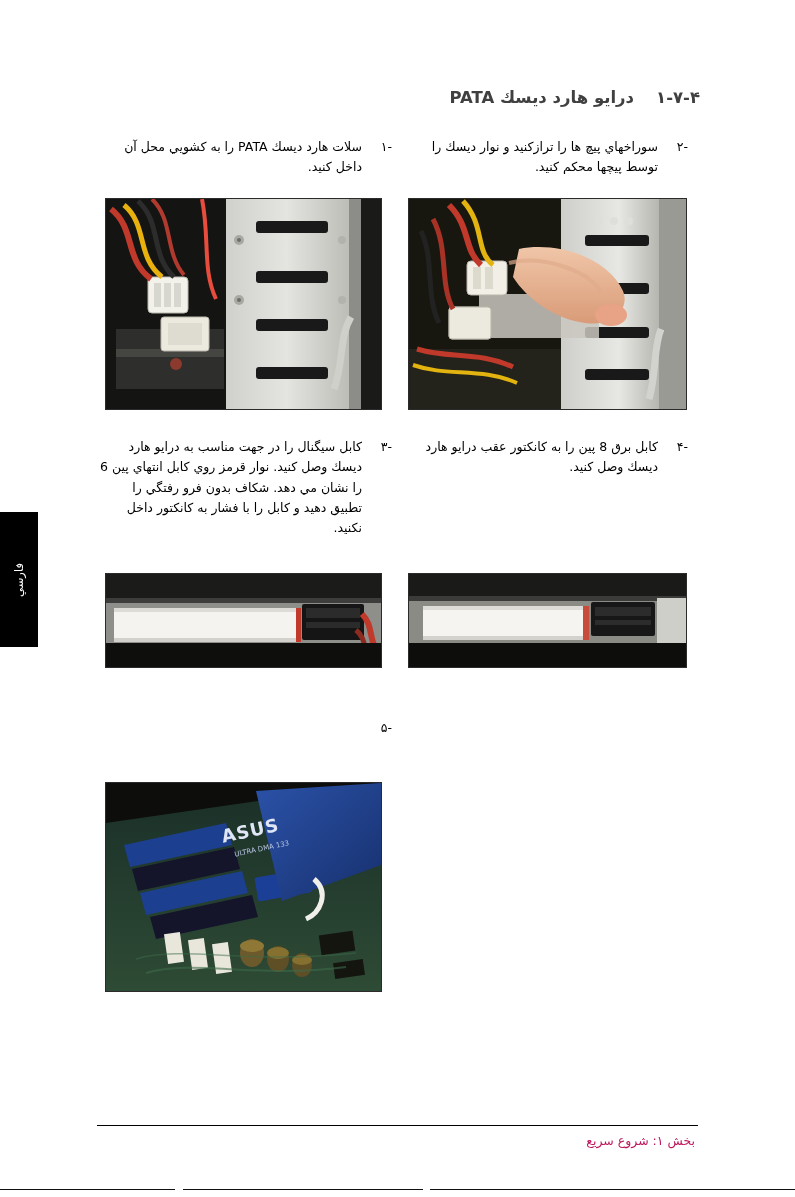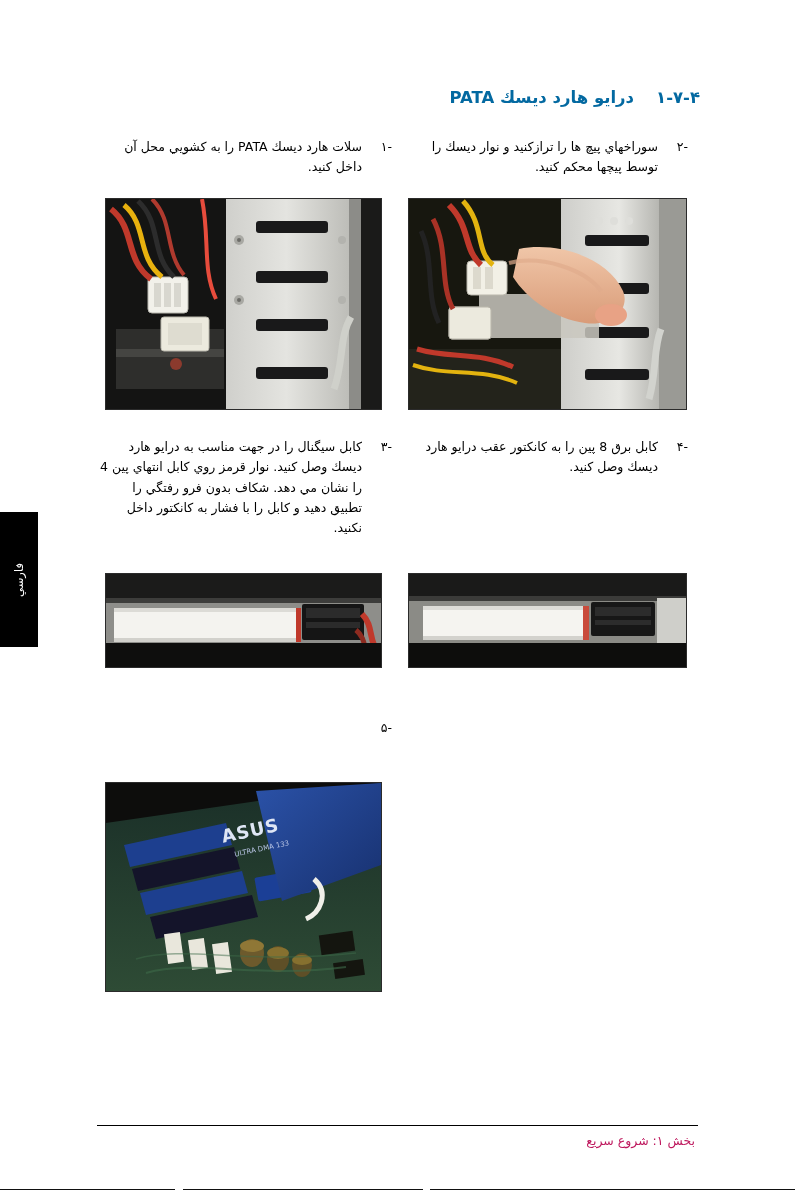--- a/index.html
+++ b/index.html
@@ -22,21 +22,21 @@
   
   .section-heading {
     position: absolute;
     top: 88px;
     right: 95px;
     width: 600px;
     text-align: right;
     direction: rtl;
     font-size: 16.5px;
     font-weight: bold;
-    color: #0369a1;
+    color: #404040;
     letter-spacing: 0px;
   }
   .section-heading .num {
     display: inline-block;
     margin-left: 22px;
     font-weight: bold;
   }
 
   
   .step {
@@ -258,21 +258,21 @@
       <path d="M12 32 C 26 62, 16 96, 30 124" stroke="#222" stroke-width="5" fill="none"></path>
       <path d="M8 150 C 40 160, 70 152, 104 168" stroke="#c0392b" stroke-width="5" fill="none"></path>
       <path d="M4 166 C 38 178, 72 168, 108 184" stroke="#e3b30f" stroke-width="4" fill="none"></path>
 
       <path d="M252 130 C 244 150, 248 172, 240 200" stroke="#d2d3ce" stroke-width="7" fill="none"></path>
     </svg>
   </div>
 
   <div class="step step-3">
     <span class="marker">-۳</span>
-    <span class="body">كابل سيگنال را در جهت مناسب به درايو هارد ديسك وصل كنيد. نوار قرمز روي كابل انتهاي پين 4 را نشان مي دهد. شكاف بدون فرو رفتگي را تطبيق دهيد و كابل را با فشار به كانكتور داخل نكنيد.</span>
+    <span class="body">كابل سيگنال را در جهت مناسب به درايو هارد ديسك وصل كنيد. نوار قرمز روي كابل انتهاي پين 6 را نشان مي دهد. شكاف بدون فرو رفتگي را تطبيق دهيد و كابل را با فشار به كانكتور داخل نكنيد.</span>
   </div>
 
   <div class="step step-4">
     <span class="marker">-۴</span>
     <span class="body">كابل برق 8 پين را به كانكتور عقب درايو هارد ديسك وصل كنيد.</span>
   </div>
 
   <div class="photo photo-3">
     <svg width="275" height="93" viewBox="0 0 275 93" xmlns="http://www.w3.org/2000/svg">
       <rect x="0" y="0" width="275" height="93" fill="#111110"></rect>

